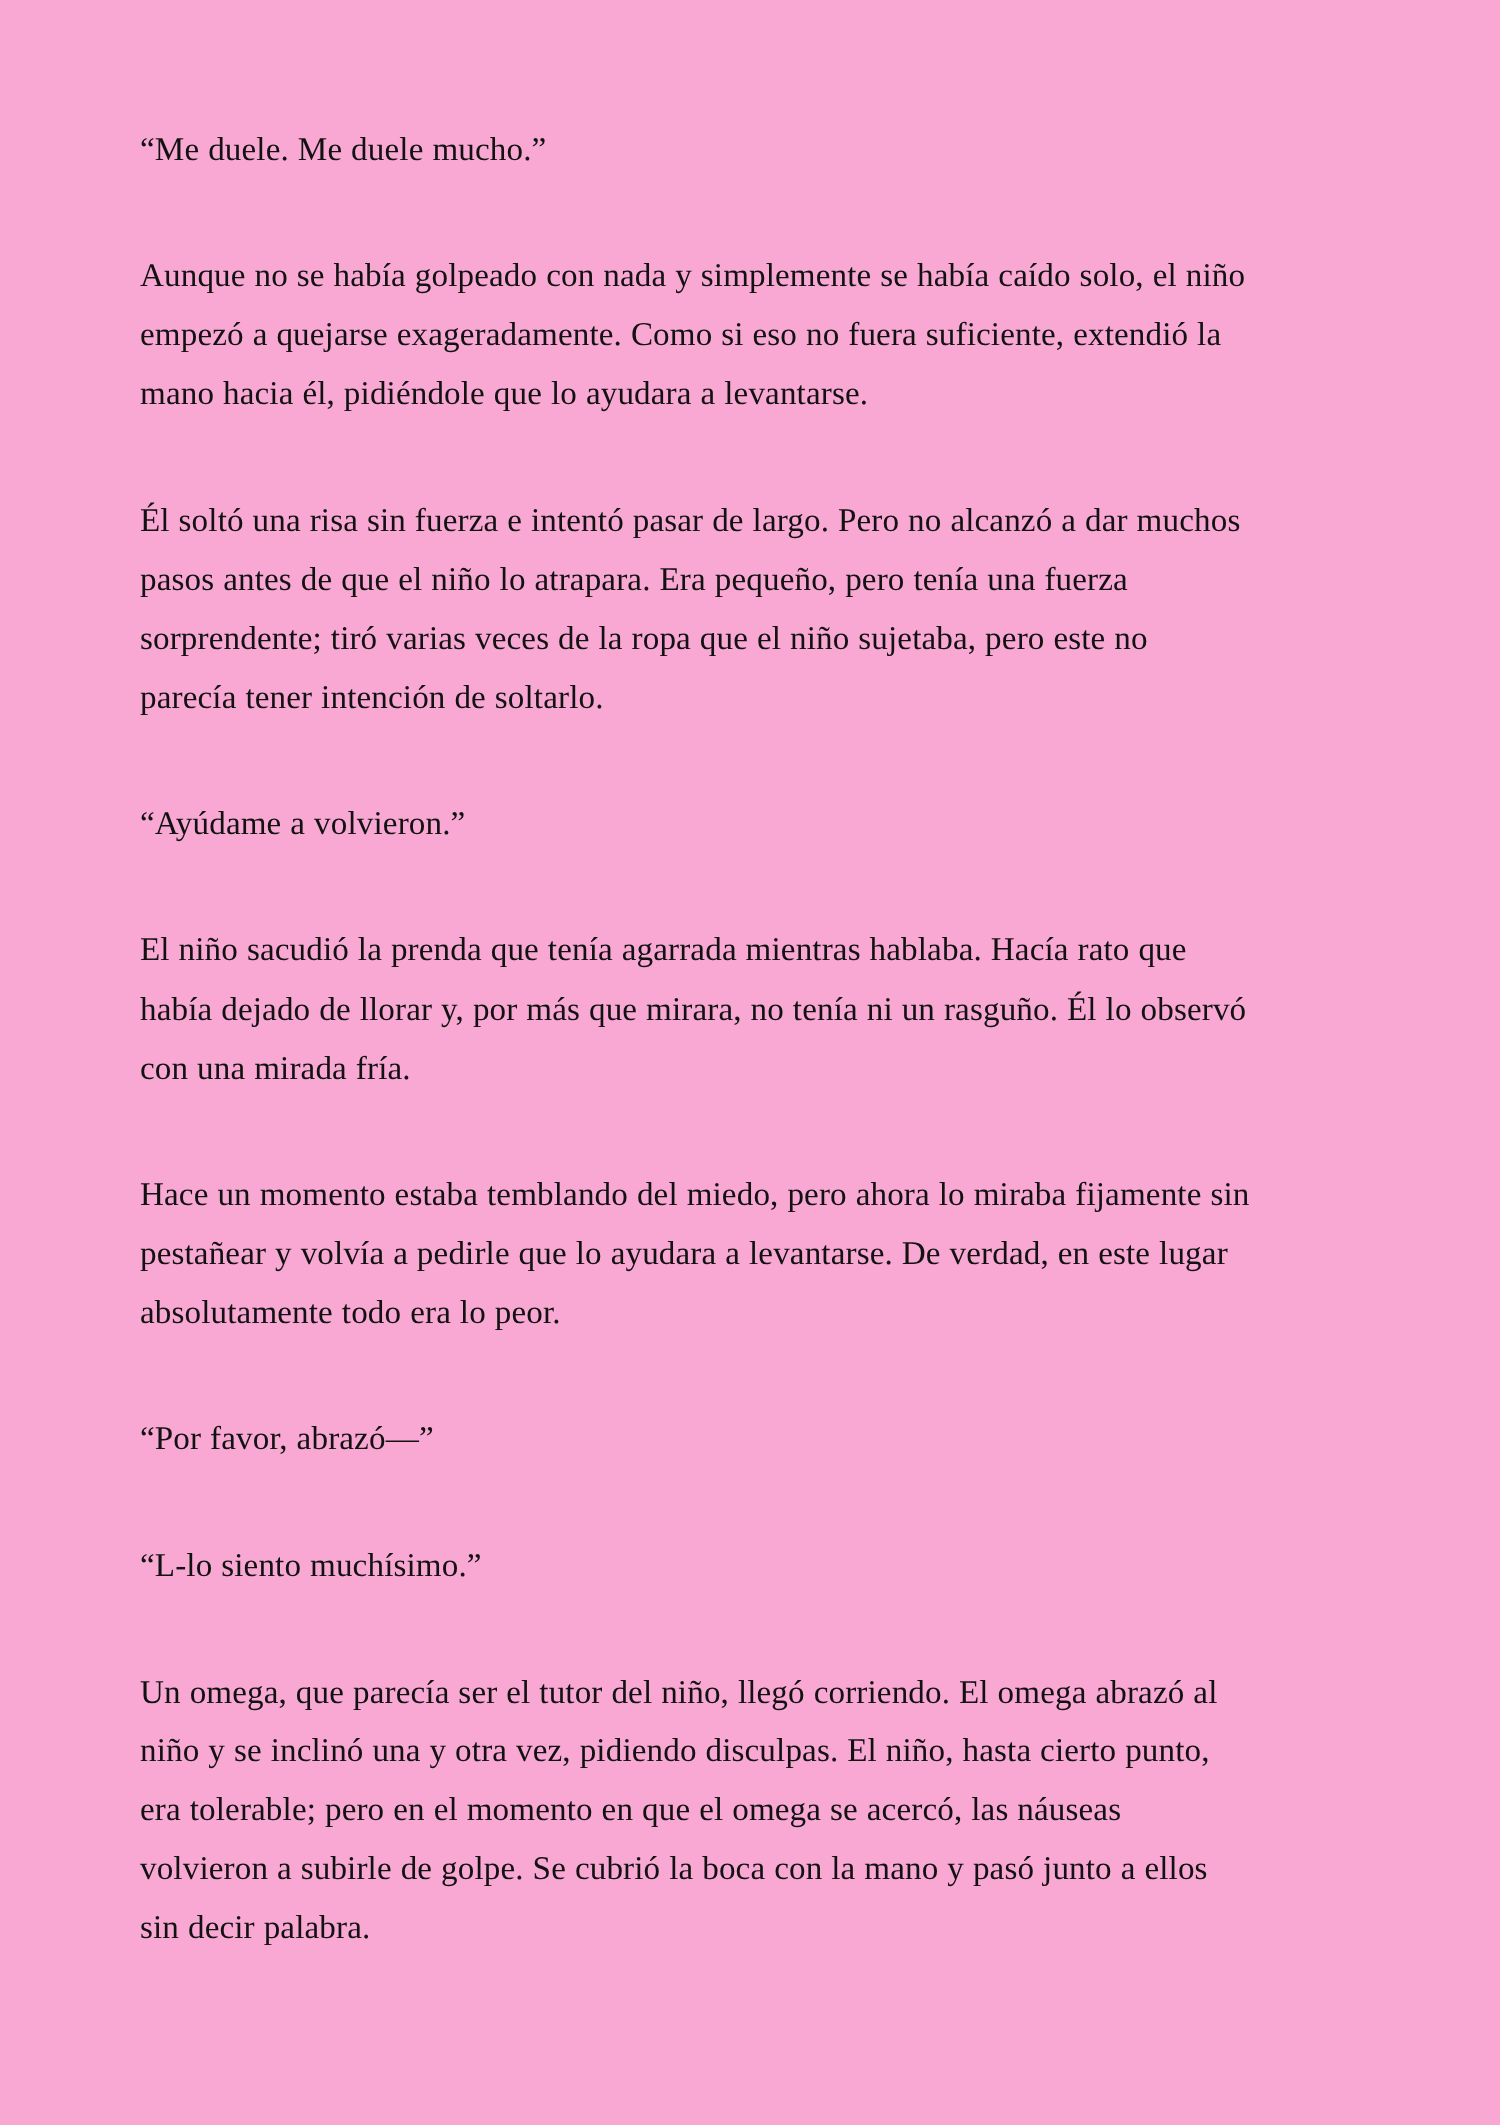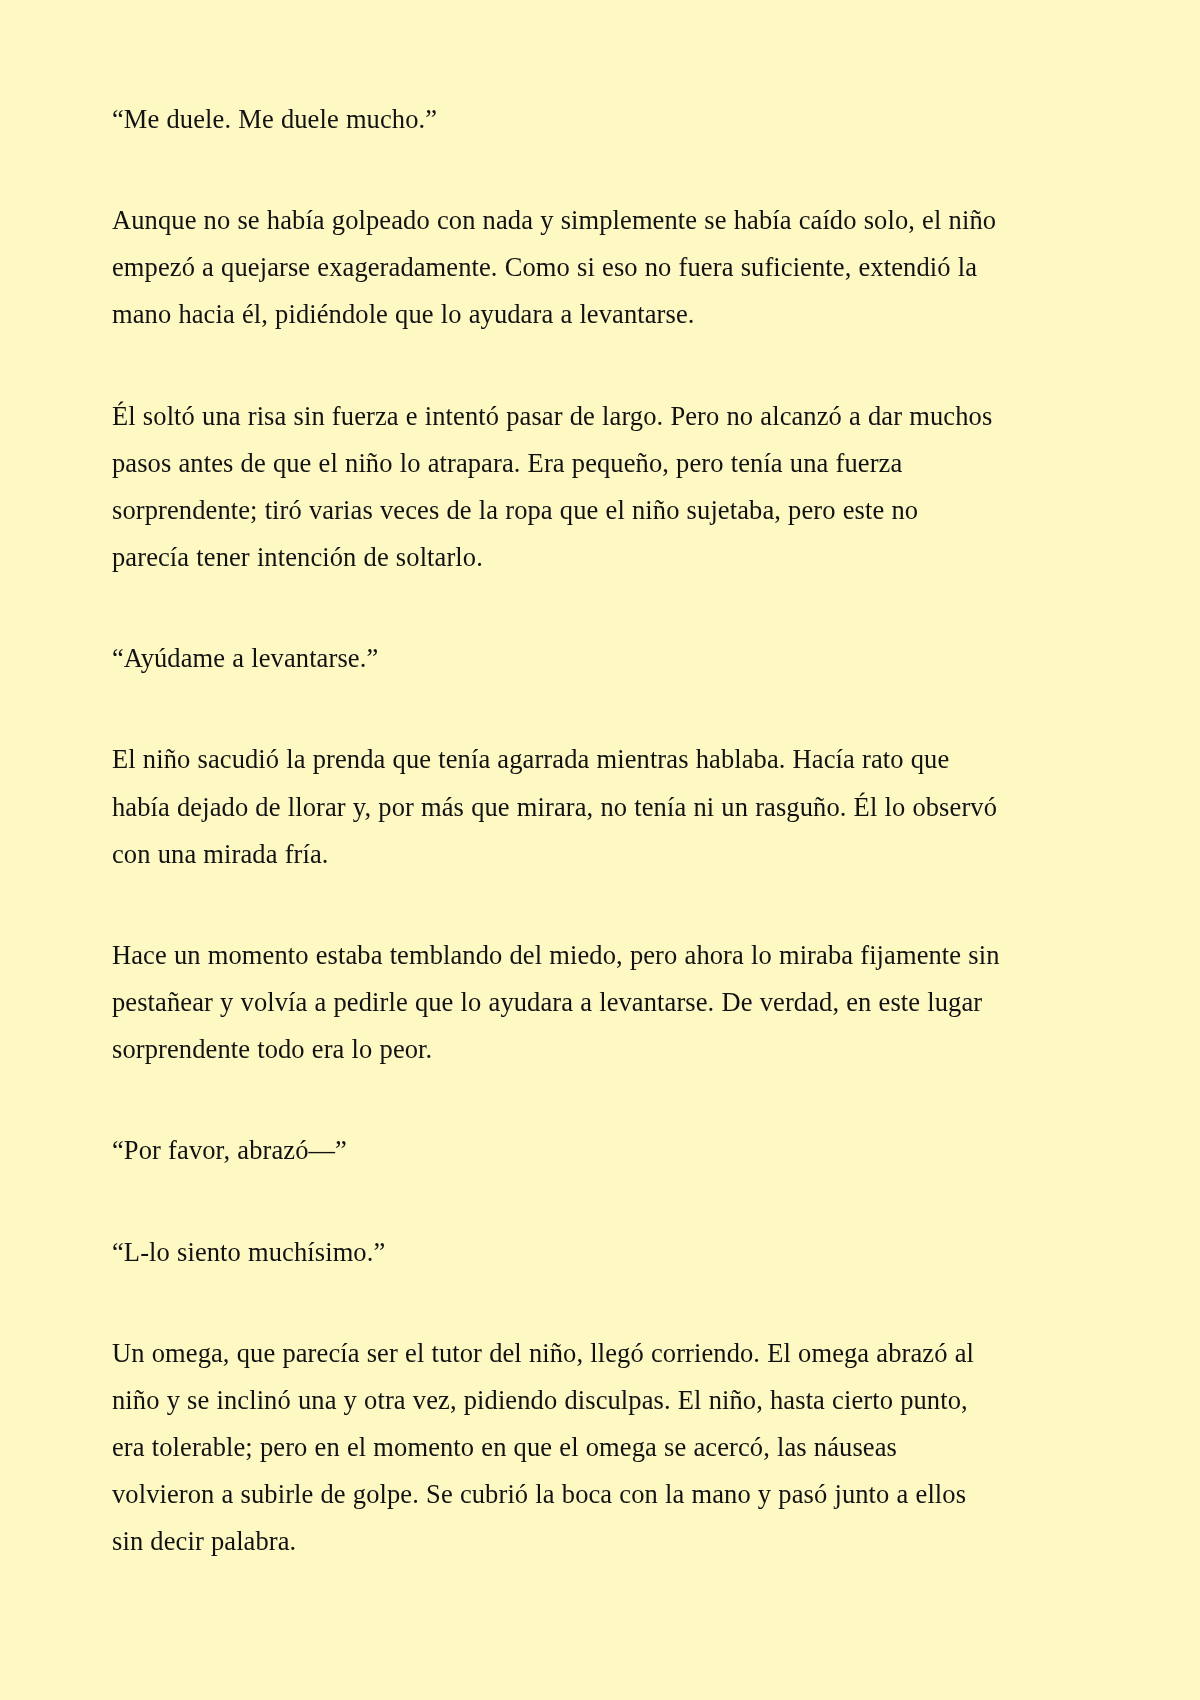--- a/index.html
+++ b/index.html
@@ -45,34 +45,34 @@
   }
 
   
   .para.dialogue {
     white-space: nowrap;
   }
 </style>
 </head>
 <body>
 
-<div class="page" style="background: #fef9c3; color: rgb(18, 18, 18);">
+<div class="page" style="background: #f9a8d4; color: rgb(18, 18, 18);">
   <div class="prose">
 
     <p class="para dialogue">“Me duele. Me duele mucho.”</p>
 
     <p class="para">Aunque no se había golpeado con nada y simplemente se había caído solo, el niño empezó a quejarse exageradamente. Como si eso no fuera suficiente, extendió la mano hacia él, pidiéndole que lo ayudara a levantarse.</p>
 
     <p class="para">Él soltó una risa sin fuerza e intentó pasar de largo. Pero no alcanzó a dar muchos pasos antes de que el niño lo atrapara. Era pequeño, pero tenía una fuerza sorprendente; tiró varias veces de la ropa que el niño sujetaba, pero este no parecía tener intención de soltarlo.</p>
 
-    <p class="para dialogue">“Ayúdame a levantarse.”</p>
+    <p class="para dialogue">“Ayúdame a volvieron.”</p>
 
     <p class="para">El niño sacudió la prenda que tenía agarrada mientras hablaba. Hacía rato que había dejado de llorar y, por más que mirara, no tenía ni un rasguño. Él lo observó con una mirada fría.</p>
 
-    <p class="para">Hace un momento estaba temblando del miedo, pero ahora lo miraba fijamente sin pestañear y volvía a pedirle que lo ayudara a levantarse. De verdad, en este lugar sorprendente todo era lo peor.</p>
+    <p class="para">Hace un momento estaba temblando del miedo, pero ahora lo miraba fijamente sin pestañear y volvía a pedirle que lo ayudara a levantarse. De verdad, en este lugar absolutamente todo era lo peor.</p>
 
     <p class="para dialogue">“Por favor, abrazó—”</p>
 
     <p class="para dialogue">“L-lo siento muchísimo.”</p>
 
     <p class="para">Un omega, que parecía ser el tutor del niño, llegó corriendo. El omega abrazó al niño y se inclinó una y otra vez, pidiendo disculpas. El niño, hasta cierto punto, era tolerable; pero en el momento en que el omega se acercó, las náuseas volvieron a subirle de golpe. Se cubrió la boca con la mano y pasó junto a ellos sin decir palabra.</p>
 
   </div>
 </div>
 

